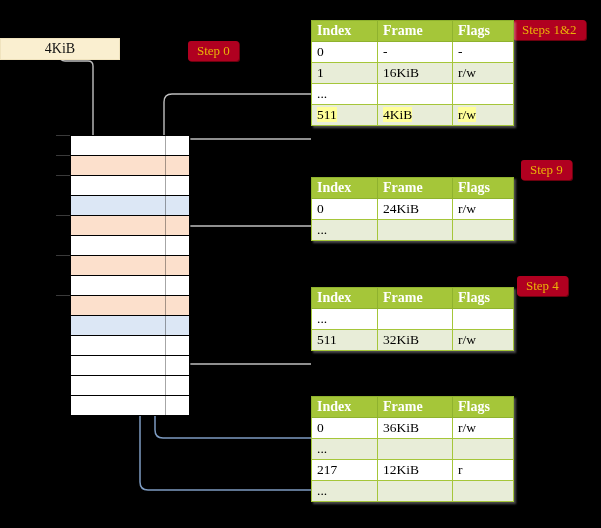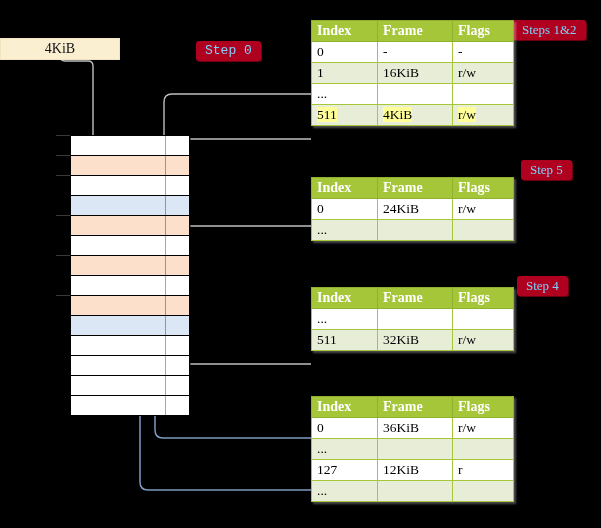--- a/index.html
+++ b/index.html
@@ -2,21 +2,21 @@
 <html><head>
 <meta charset="utf-8">
 <style>
   html,body{margin:0;padding:0;background:#000;}
   body{width:601px;height:528px;position:relative;overflow:hidden;
        font-family:"Liberation Serif","DejaVu Serif",serif;}
   .layer{position:absolute;left:0;top:0;width:601px;height:528px;}
   svg.layer{pointer-events:none;}
 
   
-  .badge{position:absolute;background:#B00020;color:#7dd3fc;
+  .badge{position:absolute;background:#B00020;color:#eab308;
          font-family:"Liberation Serif",serif;font-size:13px;
          padding:2px 9px 3px 9px;border-radius:3px;white-space:nowrap;
          box-shadow:1px 1px 0 rgba(120,0,16,.9);line-height:15px;}
 
   
   .kbox{position:absolute;background:#FAEFD0;color:#111;
         font-size:14px;text-align:center;line-height:20px;
         border:1px solid #F0E3BE;box-sizing:border-box;}
 
   
@@ -95,23 +95,23 @@
     <div class="grow white" style="top: 140px; height: 20px;"></div>
     <div class="grow orange" style="top: 160px; height: 20px;"></div>
     <div class="grow blue" style="top: 180px; height: 20px;"></div>
     <div class="grow white" style="top: 200px; height: 20px;"></div>
     <div class="grow white" style="top: 220px; height: 20px;"></div>
     <div class="grow white" style="top: 240px; height: 20px;"></div>
     <div class="grow white" style="top: 260px; height: 20px;"></div>
   </div>
 
 <div id="badges">
-    <div class="badge" style="left: 196px; top: 41px; font-family: Liberation Mono, monospace;">Step 0</div>
+    <div class="badge" style="left: 188px; top: 41px;">Step 0</div>
     <div class="badge" style="left: 513px; top: 20px;">Steps 1&amp;2</div>
-    <div class="badge" style="left: 521px; top: 160px;">Step 5</div>
+    <div class="badge" style="left: 521px; top: 160px;">Step 9</div>
     <div class="badge" style="left: 517px; top: 276px;">Step 4</div>
   </div>
 
 <div id="tables">
     <table class="pt" style="left: 311px; top: 20px;">
       <thead>
         <tr>
           <th class="c-idx">Index</th>
           <th class="c-frm">Frame</th>
           <th class="c-flg">Flags</th>
@@ -195,21 +195,21 @@
           <td class="c-idx">0</td>
           <td class="c-frm">36KiB</td>
           <td class="c-flg">r/w</td>
         </tr>
         <tr class="alt">
           <td class="c-idx">...</td>
           <td class="c-frm"></td>
           <td class="c-flg"></td>
         </tr>
         <tr>
-          <td class="c-idx">127</td>
+          <td class="c-idx">217</td>
           <td class="c-frm">12KiB</td>
           <td class="c-flg">r</td>
         </tr>
         <tr class="alt">
           <td class="c-idx">...</td>
           <td class="c-frm"></td>
           <td class="c-flg"></td>
         </tr>
       </tbody>
     </table>

